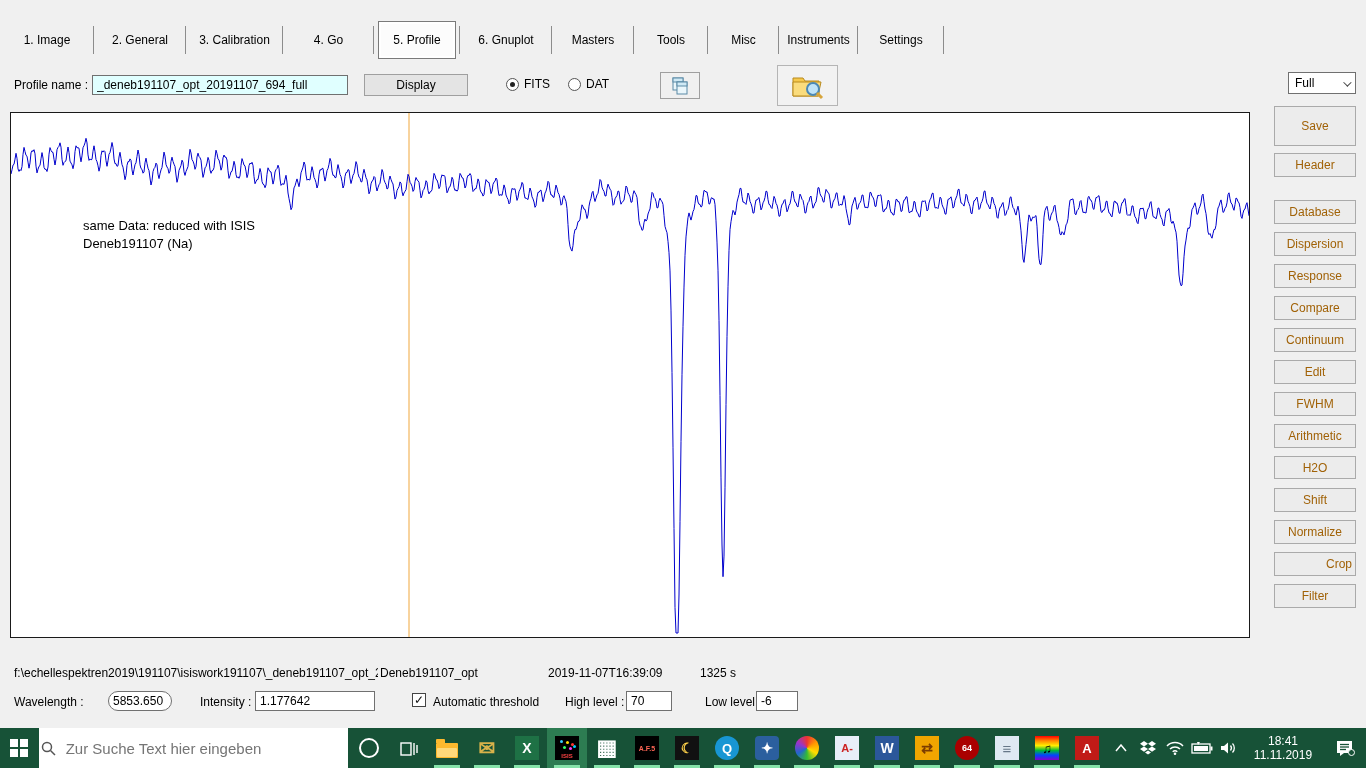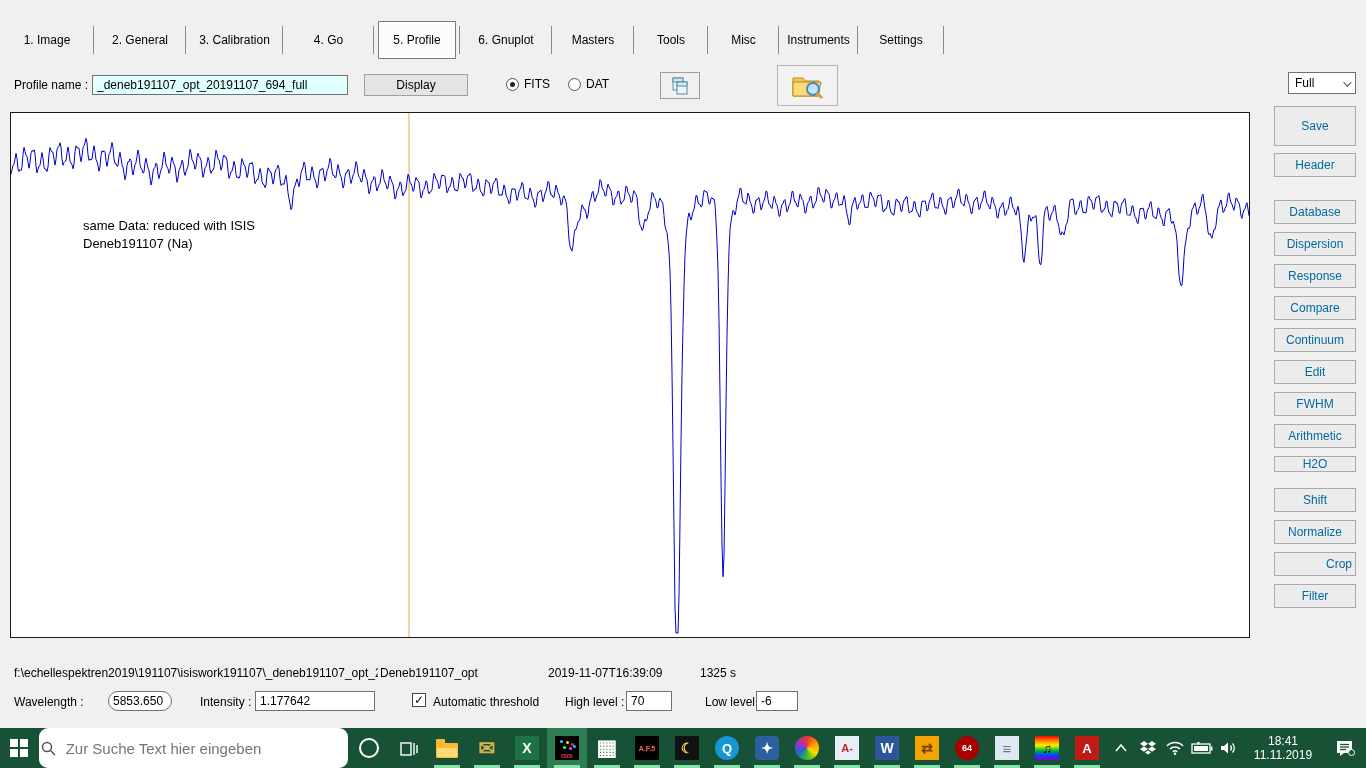--- a/index.html
+++ b/index.html
@@ -41,33 +41,33 @@
   .folder-btn { position:absolute; left:777px; top:7px; width:61px; height:41px; display:flex; align-items:center; justify-content:center; background:#f2f2f2; border:1px solid #b5b5b5; }
   .combo { position:absolute; left:1288px; top:14px; width:68px; height:22px; background:#fff; border:1px solid #707070; font-size:12px; display:flex; align-items:center; padding-left:6px; }
   .combo .chev { position:absolute; right:6px; top:8px; width:6px; height:6px; border-right:1px solid #444; border-bottom:1px solid #444; transform:rotate(45deg) translateY(-2px); }
 
   
   .plot { position:absolute; left:10px; top:112px; width:1240px; height:526px; background:#fff; border:1px solid #1a1a1a; }
   .plot svg { display:block; }
   .annotation { position:absolute; left:72px; top:104px; font-size:13px; color:#000; line-height:18px; }
 
   
-  .side-btn { position:absolute; left:1274px; width:82px; height:24px; background:#ececec; border:1px solid #aaa; font-size:12px; font-family:"Liberation Sans",sans-serif; color:#0369a1; }
+  .side-btn { position:absolute; left:1274px; width:82px; height:24px; background:#ececec; border:1px solid #aaa; font-size:12px; font-family:"Liberation Sans",sans-serif; color:#a16207; }
 
   
   .status { position:absolute; font-size:12px; color:#000; white-space:nowrap; }
   .num-input { position:absolute; height:20px; background:#fff; border:1px solid #707070; font-size:12px; font-family:"Liberation Sans",sans-serif; padding:0 4px; color:#000; }
   .checkbox { position:absolute; left:412px; top:693px; width:14px; height:14px; border:1px solid #444; background:#fff; font-size:12px; line-height:12px; text-align:center; color:#111; }
 
   
   .taskbar { position:absolute; left:0; top:728px; width:100%; height:40px; background:#175237; display:flex; align-items:stretch; color:#fff; }
   .tb-slot { width:44px; display:flex; align-items:center; justify-content:center; position:relative; }
   .win-logo { display:grid; grid-template-columns:8px 8px; grid-template-rows:8px 8px; gap:2px; }
   .win-logo i { background:#fff; }
-  .searchbox { width:352px; background:#fff; display:flex; align-items:center; gap:10px; padding-left:2px;border-radius:9px; }
+  .searchbox { width:352px; background:#fff; display:flex; align-items:center; gap:10px; padding-left:2px; }
   .searchbox input { border:none; outline:none; font-size:15px; color:#444; width:280px; font-family:"Liberation Sans",sans-serif; background:transparent; }
   .cortana { width:48px; display:flex; align-items:center; justify-content:center; }
   .cortana .circle { width:20px; height:20px; border:2px solid #fff; border-radius:50%; }
   .taskview { display:flex; align-items:center; justify-content:center; width:42px; }
   .app-slot { width:40px; display:flex; align-items:center; justify-content:center; position:relative; }
   .app-slot.active { background:#2d7c52; }
   .app-slot .underline { position:absolute; bottom:0; left:7px; right:7px; height:3px; background:#86e2a9; }
   .tile { width:24px; height:24px; display:flex; align-items:center; justify-content:center; font-weight:bold; overflow:hidden; }
   .tile-folder { width:22px; height:15px; background:#fdb92e; border-radius:1px; position:relative; margin-top:5px; }
   .tile-folder::before { content:""; position:absolute; top:-4px; left:0; width:9px; height:4px; background:#fdb92e; border-radius:1px 1px 0 0; }
@@ -176,21 +176,21 @@
       <button class="side-btn" style="top: 106px; height: 40px;">Save</button>
       <button class="side-btn" style="top: 153px; height: 24px;">Header</button>
       <button class="side-btn" style="top: 200px; height: 24px;">Database</button>
       <button class="side-btn" style="top: 232px; height: 24px;">Dispersion</button>
       <button class="side-btn" style="top: 264px; height: 24px;">Response</button>
       <button class="side-btn" style="top: 296px; height: 24px;">Compare</button>
       <button class="side-btn" style="top: 328px; height: 24px;">Continuum</button>
       <button class="side-btn" style="top: 360px; height: 24px;">Edit</button>
       <button class="side-btn" style="top: 392px; height: 24px;">FWHM</button>
       <button class="side-btn" style="top: 424px; height: 24px;">Arithmetic</button>
-      <button class="side-btn" style="top: 456px; height: 16px;">H2O</button>
+      <button class="side-btn" style="top: 456px; height: 23px;">H2O</button>
       <button class="side-btn" style="top: 488px; height: 24px;">Shift</button>
       <button class="side-btn" style="top: 520px; height: 24px;">Normalize</button>
       <button class="side-btn" style="top: 552px; height: 24px; padding-left: 48px;">Crop</button>
       <button class="side-btn" style="top: 584px; height: 24px;">Filter</button>
     </div>
 
   <span class="status" style="left:14px; top:666px; width:364px; overflow:hidden; display:inline-block;">f:\echellespektren2019\191107\isiswork191107\_deneb191107_opt_2019</span>
   <span class="status" style="left:380px; top:666px;">Deneb191107_opt</span>
   <span class="status" style="left:548px; top:666px;">2019-11-07T16:39:09</span>
   <span class="status" style="left:700px; top:666px;">1325 s</span>

